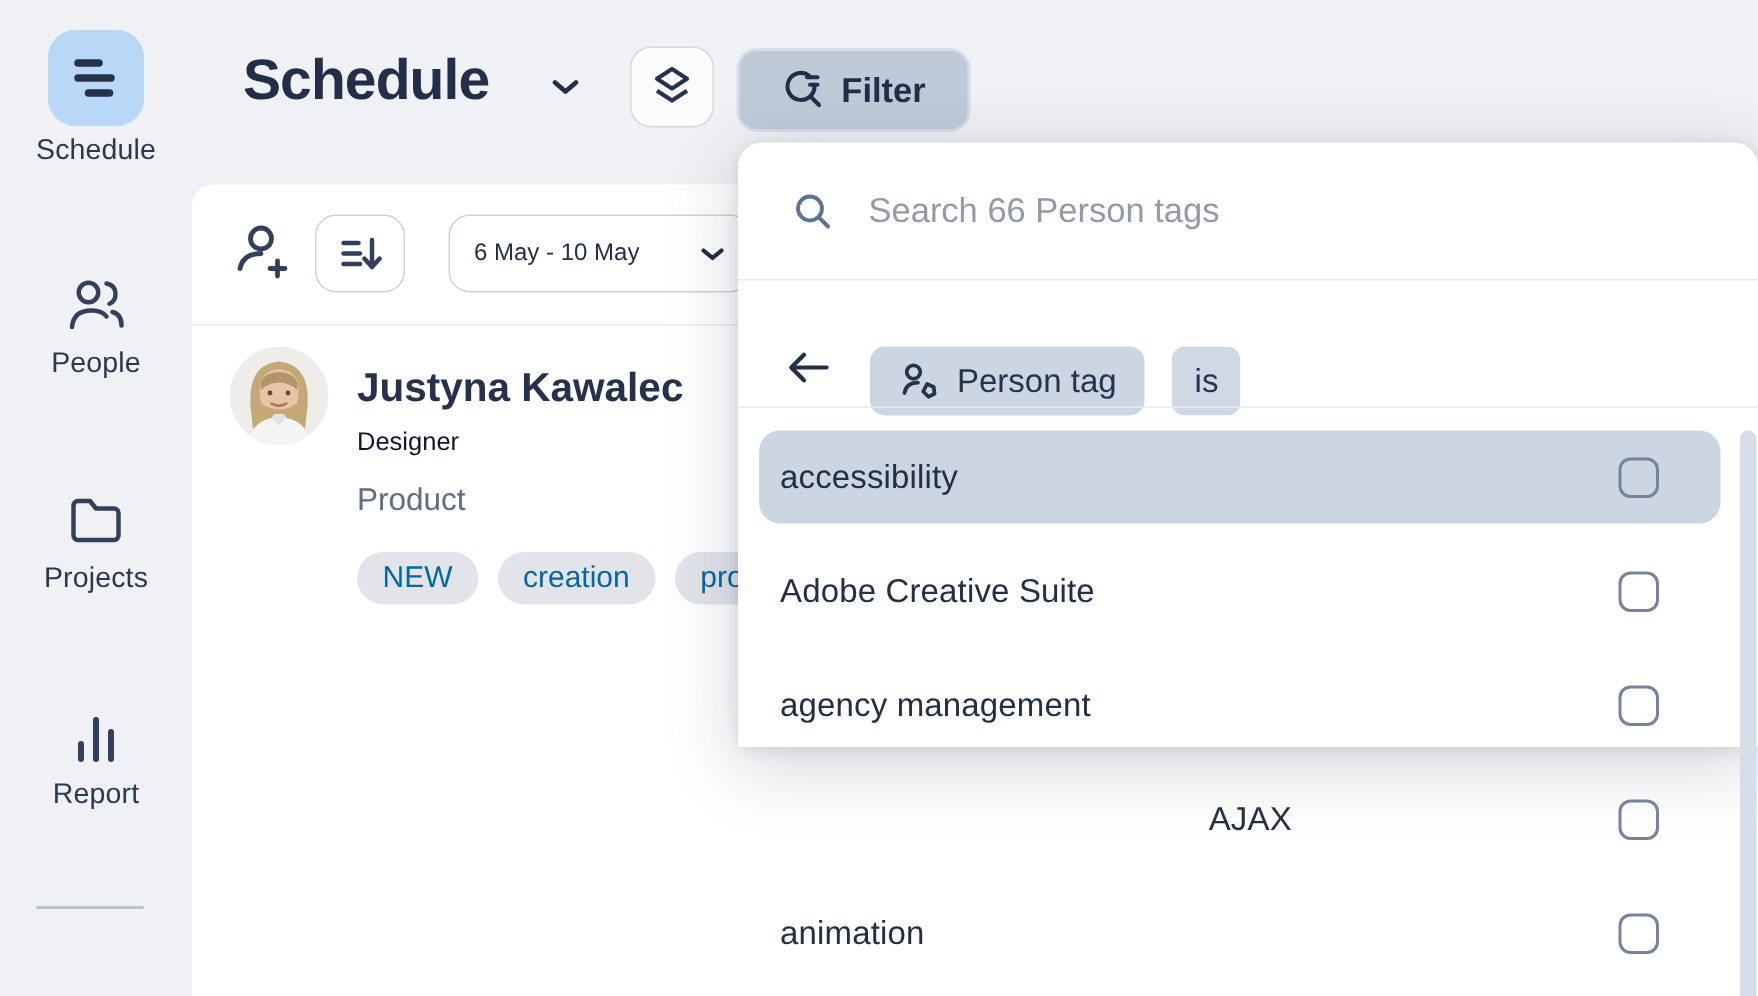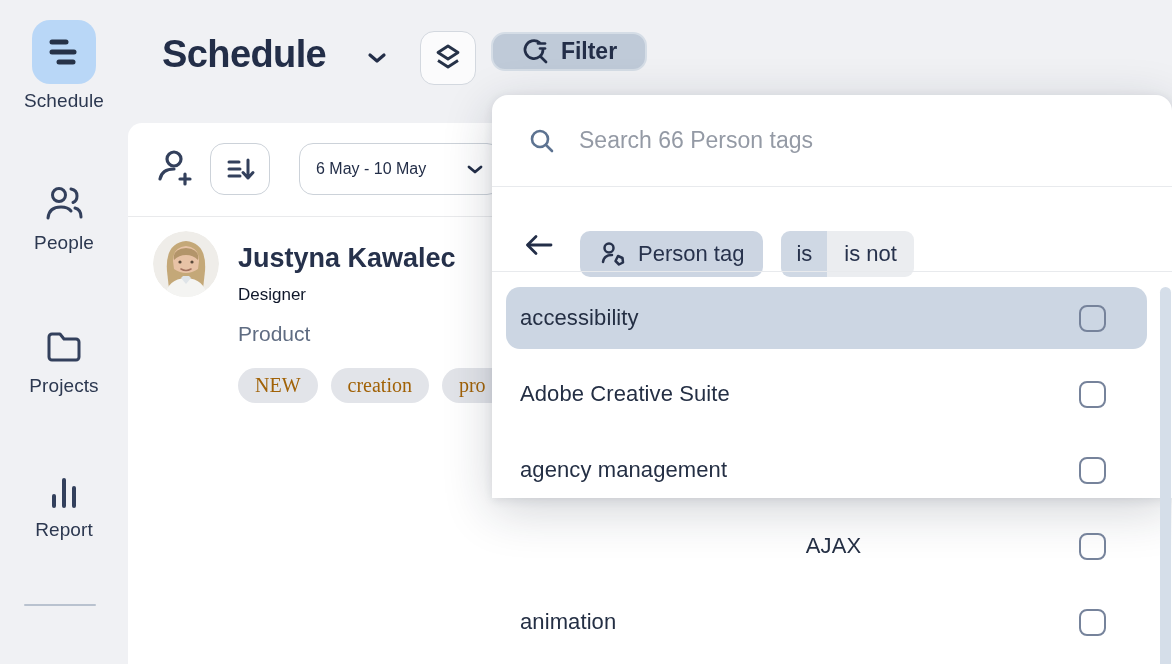--- a/index.html
+++ b/index.html
@@ -13,38 +13,38 @@
   .nav-icon-box.active { background:#b9d7f7; }
   .nav-label { font-size:19px; color:#2c3850; margin-top:6px; letter-spacing:.1px; }
   .nav-plain { width:44px; height:44px; display:flex; align-items:center; justify-content:center; }
   .sidebar-divider { position:absolute; left:24px; top:604px; width:72px; height:2px; background:#b9c2cf; border-radius:1px; }
 
   
   .page-title { position:absolute; left:162px; top:33px; font-size:38px; font-weight:700; color:#232e48; letter-spacing:-0.6px; }
   .title-chevron { position:absolute; left:366px; top:50px; }
   .btn { display:flex; align-items:center; justify-content:center; border-radius:14px; cursor:pointer; }
   .layers-btn { position:absolute; left:420px; top:31px; width:56px; height:54px; background:#fbfbfc; border:1.5px solid #d3d8df; }
-  .filter-btn { position:absolute; left:491px; top:32px; width:156px; height:39px; background:#bfcad8; border:2px solid #d5dde6; gap:10px; }
+  .filter-btn { position:absolute; left:491px; top:32px; width:156px; height:56px; background:#bfcad8; border:2px solid #d5dde6; gap:10px; }
   .filter-label { font-size:23px; font-weight:600; color:#232e48; }
 
   
   .main { position:absolute; left:128px; top:123px; width:1044px; height:541px; background:#ffffff; border-radius:14px 0 0 0; }
   .toolbar-border { position:absolute; left:0; top:93px; width:100%; height:1px; background:#e9eaec; }
   .icon-btn-plain { position:absolute; cursor:pointer; }
   .tool-btn { position:absolute; background:#fff; border:1.5px solid #ccd2d9; border-radius:14px; display:flex; align-items:center; justify-content:center; cursor:pointer; }
   .date-btn { gap:14px; padding:0 16px; justify-content:space-between; }
   .date-label { font-size:16px; color:#232e48; font-weight:500; white-space:nowrap; }
 
   
   .avatar { position:absolute; left:25px; top:108px; width:66px; height:66px; border-radius:50%; overflow:hidden; }
   .person-name { position:absolute; left:110px; top:120px; font-size:27px; font-weight:700; color:#26314b; white-space:nowrap; }
   .person-role { position:absolute; left:110px; top:162px; font-size:17px; font-weight:500; color:#0f172a; }
   .person-dept { position:absolute; left:110px; top:199px; font-size:21px; color:#5f6c82; }
   .person-tags { position:absolute; left:110px; top:245px; display:flex; gap:13px; }
-  .tag-pill { height:35px; border-radius:18px; background:#e2e4e9; color:#a16207; font-size:20px; display:flex; align-items:center; padding:0 17px; white-space:nowrap;font-family:Liberation Serif, serif; }
+  .tag-pill { height:35px; border-radius:18px; background:#e2e4e9; color:#0369a1; font-size:20px; display:flex; align-items:center; padding:0 17px; white-space:nowrap; }
 
   
   .panel { position:absolute; left:492px; top:95px; width:680px; height:403px; background:#ffffff; border-radius:16px 16px 0 0;
            box-shadow:0 12px 50px rgba(25,35,55,.20), 0 2px 10px rgba(25,35,55,.10); }
   .search-row { position:absolute; left:0; top:0; width:100%; height:91px; display:flex; align-items:center; padding-left:36px; gap:23px; }
   .search-input { border:none; outline:none; flex:1; font-size:23px; color:#26314b; font-family:"Liberation Sans", sans-serif; background:transparent; padding-right:30px; }
   .search-input::placeholder { color:#949aa5; }
   .panel-divider { position:absolute; left:0; width:100%; height:1px; background:#e8eaed; }
   .criteria-row { position:absolute; left:0; top:136px; height:46px; width:100%; display:flex; align-items:flex-start; }
   .back-arrow { margin-left:30px; cursor:pointer; display:flex; align-items:center; }
@@ -227,21 +227,20 @@
           <circle cx="10" cy="8" r="4.5"></circle>
           <path d="M4 22 q1 -7 9 -7"></path>
           <path d="M19 16 l4.5 2 l0.5 4.5 l-4 2 l-3.5 -3.5 z"></path>
         </svg>
       </span>
       <span class="chip-label">Person tag</span>
     </div>
 
     <div class="segmented">
       <span class="seg seg-is">is</span>
-      <span class="seg seg-isnot">is not</span>
     </div>
   </div>
   <div class="panel-divider" style="top:176px;"></div>
 
   <div class="tag-list">
     <div class="tag-row highlighted" style="top:0px;">
       <span class="tag-row-label">accessibility</span>
       <span class="checkbox"></span>
     </div>
     <div class="tag-row" style="top:76px;">

